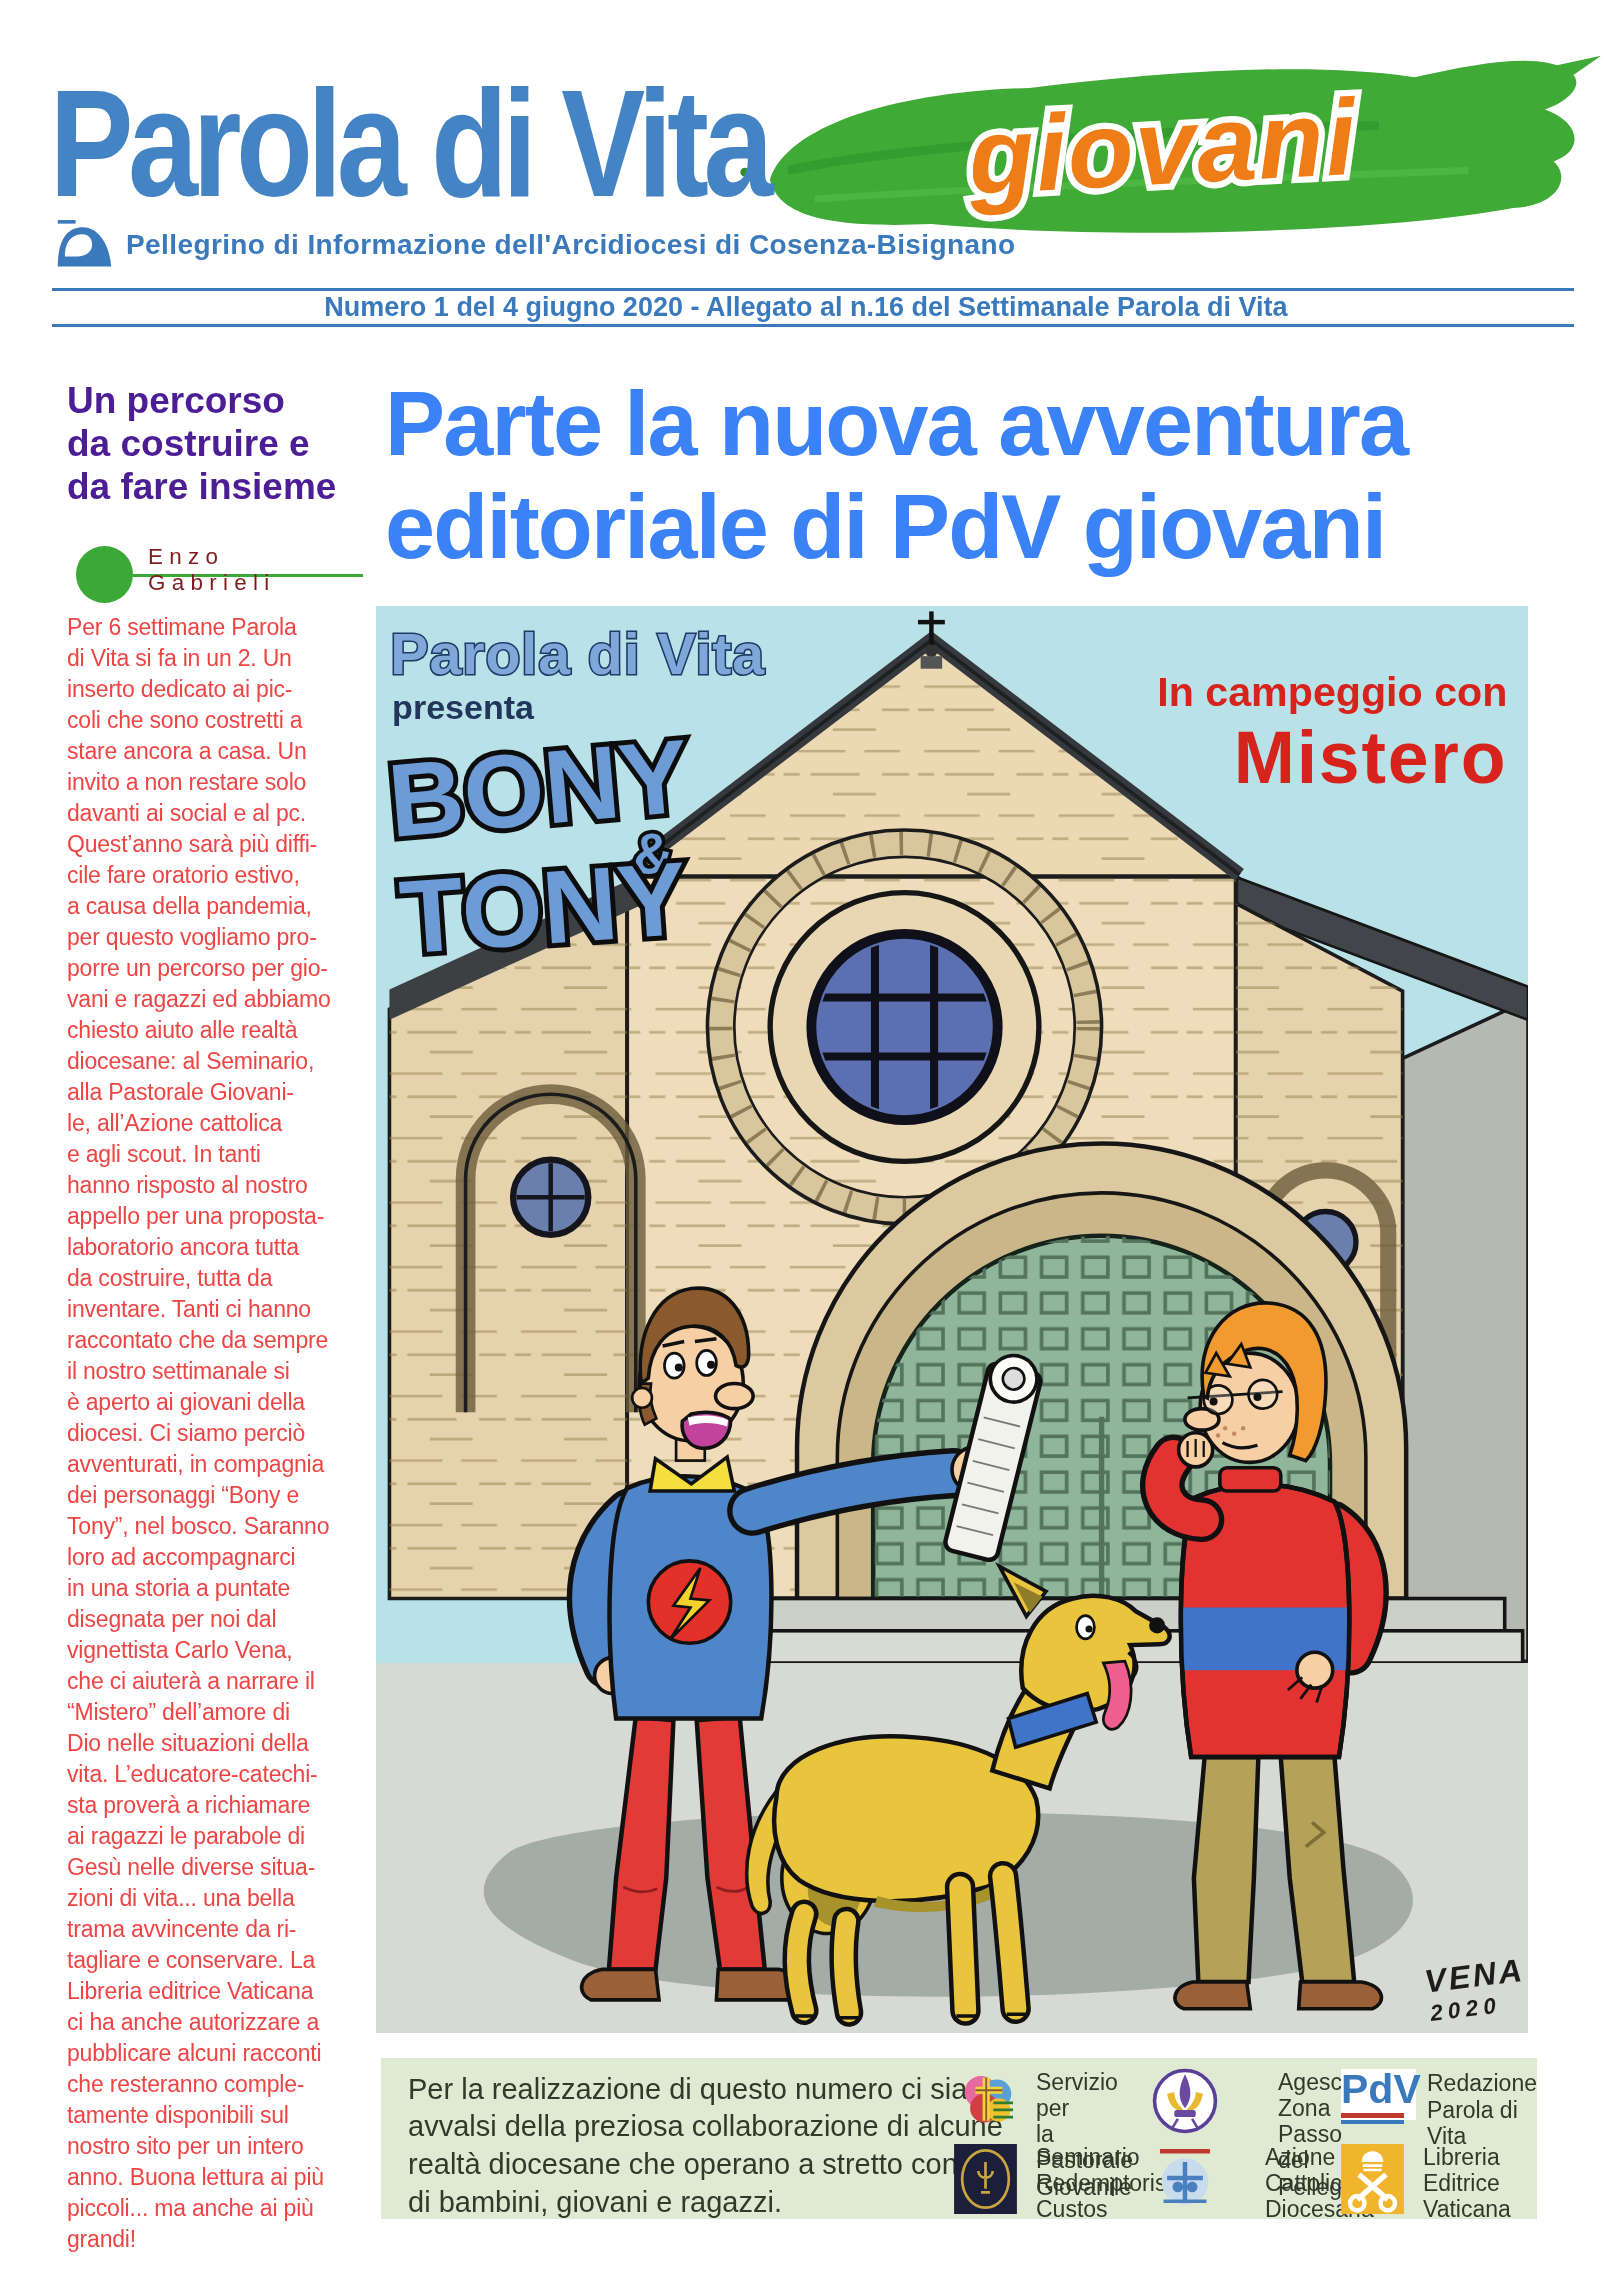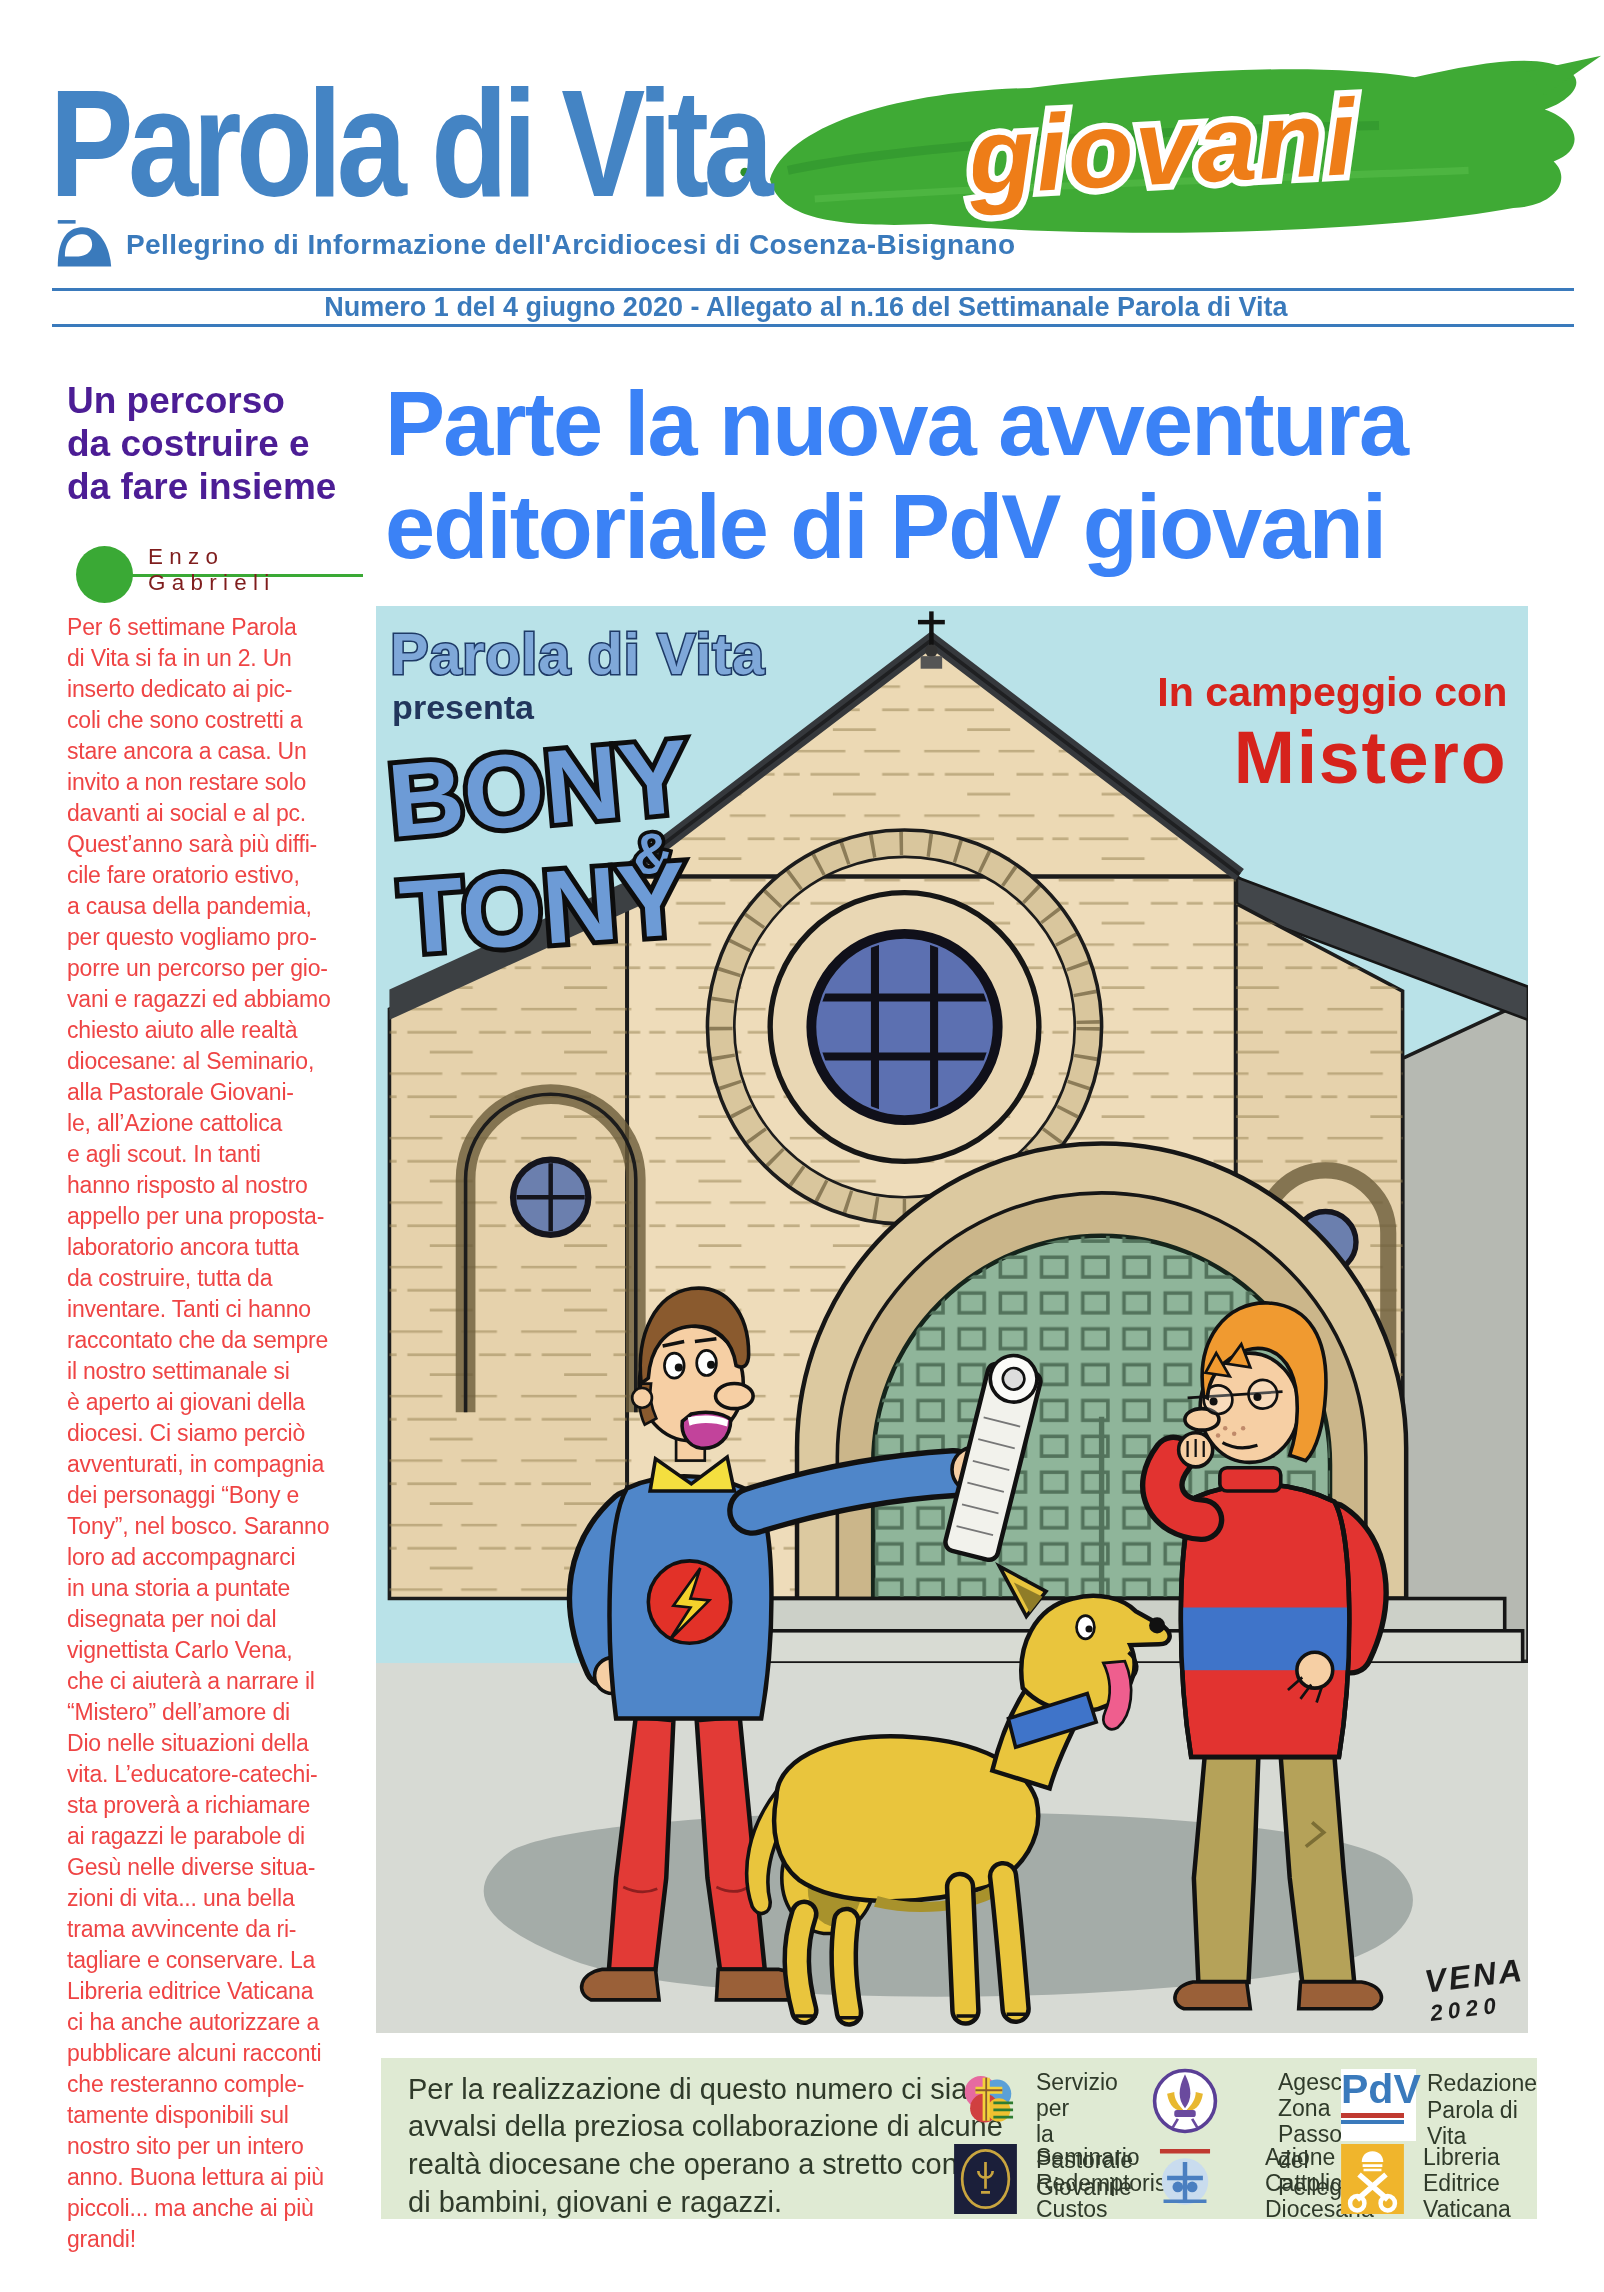--- a/index.html
+++ b/index.html
@@ -32,21 +32,21 @@
 
   
   #comic{left:376px;top:606px;width:1152px;height:1427px;}
 
   
   #footer-panel{left:381px;top:2058px;width:1156px;height:161px;background:#dfead3;}
   #footer-text{position:absolute;left:27px;top:12.5px;font-size:29px;line-height:1.3;color:#2f3a2a;}
   .partner{position:absolute;}
   .partner .cap{position:absolute;font-size:23px;line-height:1.14;color:#2f3a2a;}
   .p-icon{position:absolute;}
-  #pdv-box{width:75px;height:72px;background:#fff;}
+  #pdv-box{width:75px;height:51px;background:#fff;}
   #pdv-text{font-size:41px;font-weight:bold;color:#3a7abc;line-height:1;}
   .pdv-line1{width:63px;height:4.5px;background:#c03a30;margin-top:3.6px;}
   .pdv-line2{width:63px;height:3.6px;background:#3a7abc;margin-top:2.7px;}
 </style>
 </head>
 <body>
 
 <div class="abs" id="brush-wrap">
   <svg width="869" height="206" viewBox="0 0 970 230">
     <path d="M40,160 C60,100 180,62 330,58 C480,40 640,28 760,46 C830,30 900,18 930,38 C955,52 930,74 905,82 C945,96 950,128 915,140 C935,158 920,190 870,192 C720,220 420,228 220,210 C120,214 50,206 40,160 Z" fill="#3faa35"></path>

